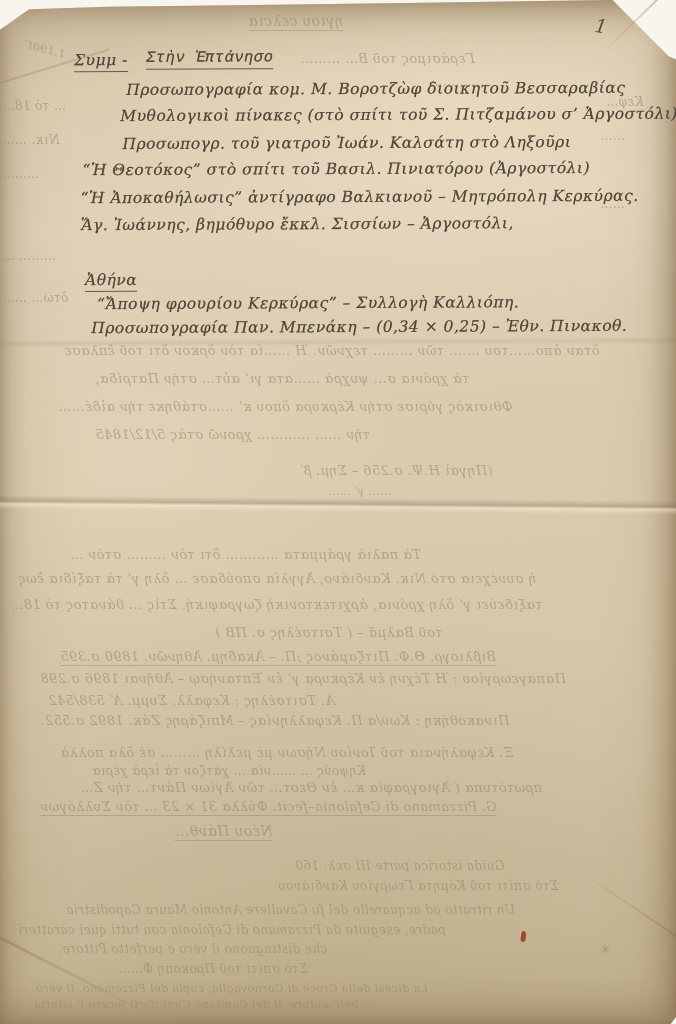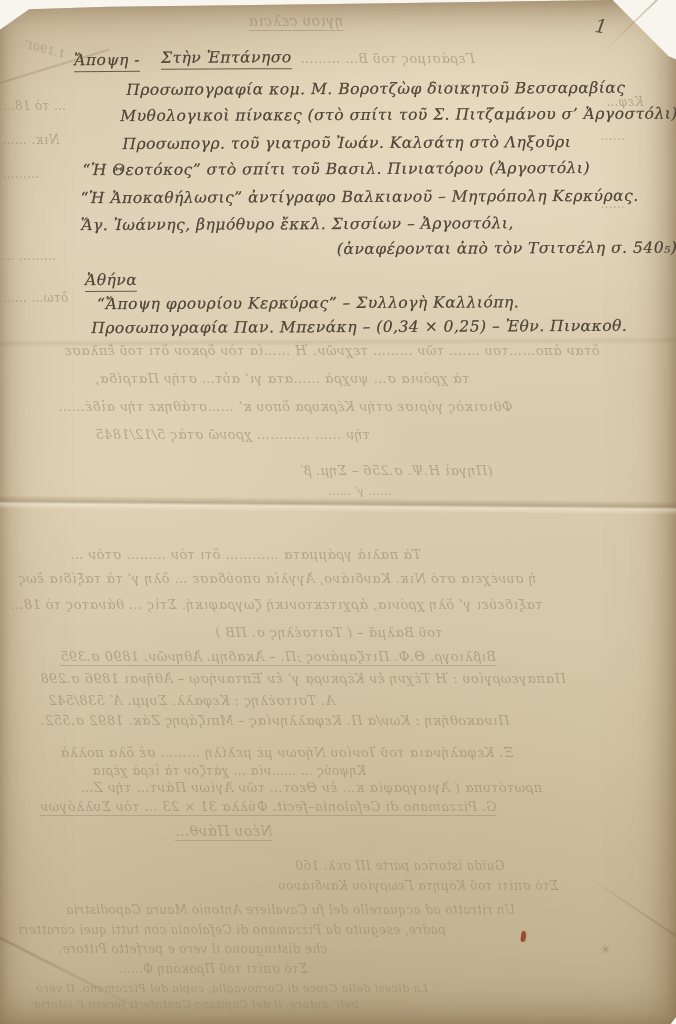--- a/index.html
+++ b/index.html
@@ -140,29 +140,28 @@
       <div class="bleed-line" style="left: 66px; top: 904px; font-size: 12px; transform: scaleX(-1);">Un ritratto ad acquarello del fu Cavaliere Antonio Maura Capodistria</div>
       <div class="bleed-line" style="left: 18px; top: 924px; font-size: 12px; transform: scaleX(-1);">padre, eseguito da Pizzamano di Cefalonia con tutti quei caratteri</div>
       <div class="bleed-line" style="left: 58px; top: 943px; font-size: 12px; transform: scaleX(-1);">che distinguono il vero e perfetto Pittore.</div>
       <div class="bleed-line" style="left: 118px; top: 963px; font-size: 12px; transform: scaleX(-1);">Στὸ σπίτι τοῦ Προκόπη Φ……</div>
       <div class="bleed-line" style="left: 36px; top: 983px; font-size: 11px; transform: scaleX(-1);">La dicesi della Croce di Cornovaglia, copia del Pizzamano. Il vero</div>
       <div class="bleed-line" style="left: 34px; top: 999px; font-size: 11px; transform: scaleX(-1);">bell’ autore, il del Capitano Contoforti fecero l’ istoria</div>
     </div>
 
   <div class="ink-layer" id="ink-layer">
     <div class="page-num">1</div>
-  <div class="ink-line u" style="left: 76px; top: 52px;">Ἄποψη  -</div>
-      <div class="ink-line u" style="left: 163px; top: 50px;">Στὴν Ἑπτάνησο</div>
+  <div class="ink-line u" style="left: 76px; top: 52px;">Συμμ  -</div>
+      <div class="ink-line u" style="left: 148px; top: 50px; font-family: Liberation Mono, monospace;">Στὴν Ἑπτάνησο</div>
       <div class="ink-line" style="left: 128px; top: 82px;">Προσωπογραφία κομ. Μ. Βοροτζὼφ διοικητοῦ Βεσσαραβίας</div>
       <div class="ink-line" style="left: 122px; top: 108px;">Μυθολογικοὶ πίνακες (στὸ σπίτι τοῦ Σ. Πιτζαμάνου σ’ Ἀργοστόλι)</div>
       <div class="ink-line" style="left: 124px; top: 136px;">Προσωπογρ. τοῦ γιατροῦ Ἰωάν. Καλσάτη στὸ Ληξοῦρι</div>
       <div class="ink-line" style="left: 84px; top: 162px;">“Ἡ Θεοτόκος” στὸ σπίτι τοῦ Βασιλ. Πινιατόρου (Ἀργοστόλι)</div>
       <div class="ink-line" style="left: 82px; top: 190px;">“Ἡ Ἀποκαθήλωσις” ἀντίγραφο Βαλκιανοῦ – Μητρόπολη Κερκύρας.</div>
       <div class="ink-line" style="left: 82px; top: 217px;">Ἅγ. Ἰωάννης, βημόθυρο ἔκκλ. Σισσίων – Ἀργοστόλι,</div>
-      <div class="ink-line" style="left: 338px; top: 242px;">(ἀναφέρονται ἀπὸ τὸν Τσιτσέλη σ. 540₅)</div>
       <div class="ink-line u" style="left: 86px; top: 272px; font-style: italic;">Ἀθήνα</div>
       <div class="ink-line" style="left: 98px; top: 296px;">“Ἄποψη φρουρίου Κερκύρας” – Συλλογὴ Καλλιόπη.</div>
       <div class="ink-line" style="left: 92px; top: 320px;">Προσωπογραφία Παν. Μπενάκη – (0,34 × 0,25) – Ἐθν. Πινακοθ.</div>
     </div>
 
   <div class="red-speck" id="red-speck" style="left: 521px; top: 931px;"></div>
   <div class="star-mark" id="star-mark" style="left: 600px; top: 942px;">✳</div>
 </div>
 
 </body></html>

